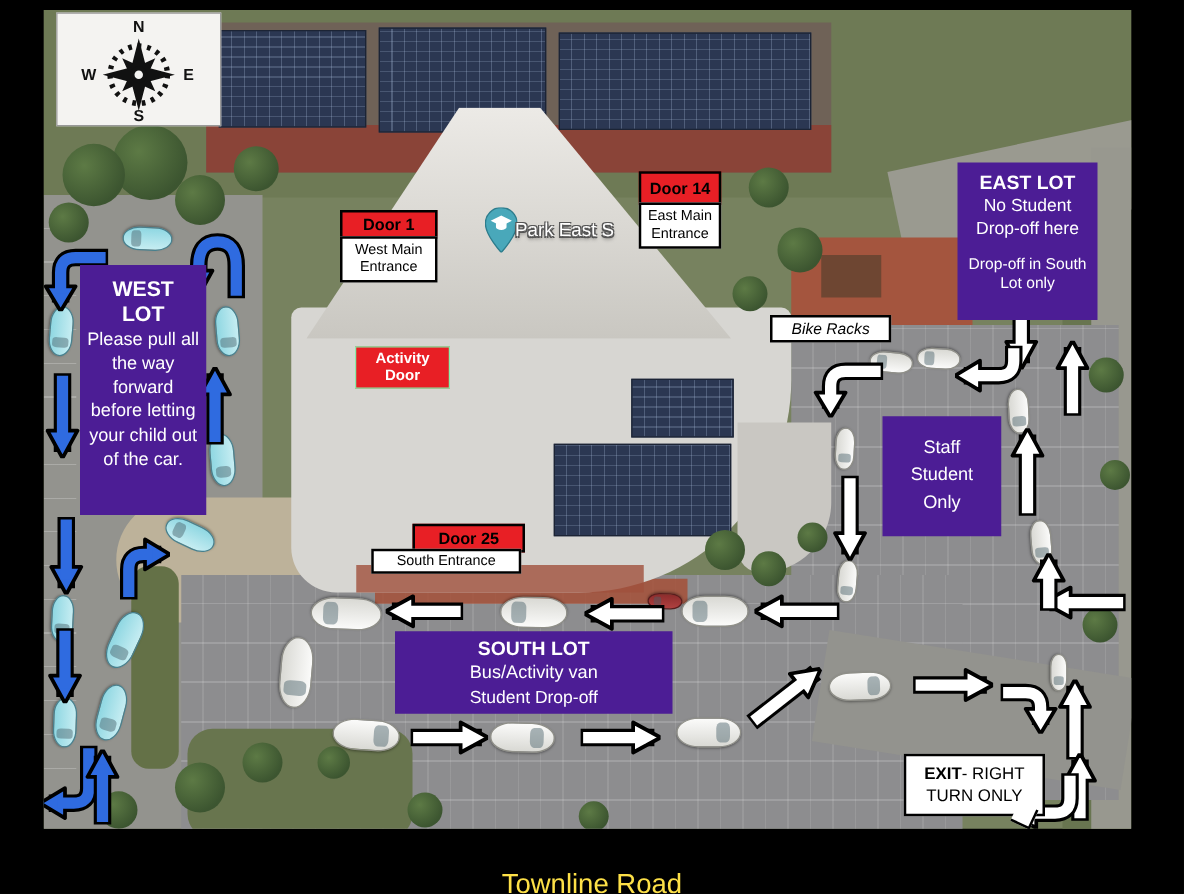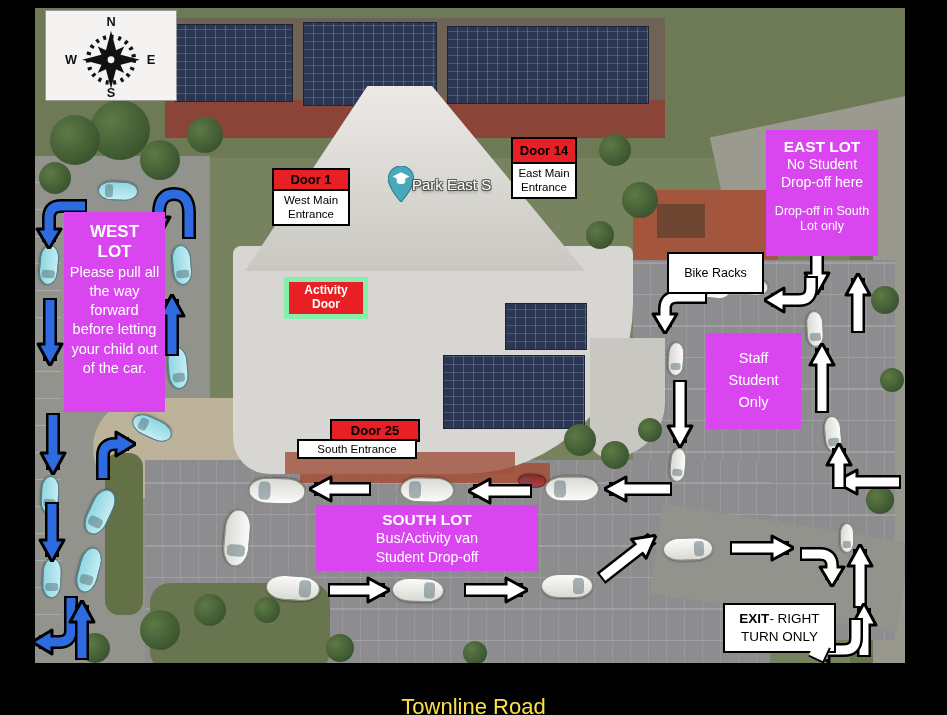--- a/index.html
+++ b/index.html
@@ -7,21 +7,21 @@
          font-family:"Liberation Sans",sans-serif;}
   .abs{position:absolute;}
   #map{position:absolute;left:35px;top:8px;width:870px;height:655px;background:#77825f;overflow:hidden;}
   .terr{position:absolute;}
   .lot{background-color:#8d8d8f;
        background-image:repeating-linear-gradient(0deg,transparent 0 30px,rgba(255,255,255,.16) 30px 31.5px),
                         repeating-linear-gradient(90deg,transparent 0 17px,rgba(255,255,255,.10) 17px 18px);}
   .road{background:#93938e;}
   .grass{background:#6e7a55;}
   
-  .blackbox{position:absolute;background:#d946ef;color:#fff;text-align:center;z-index:40;}
+  .blackbox{position:absolute;background:#4c1d95;color:#fff;text-align:center;z-index:40;}
   .lot-title{font-weight:bold;}
   .redtag{position:absolute;background:#e81f25;border:2px solid #000;color:#000;font-weight:bold;
           text-align:center;z-index:40;}
   .whitetag{position:absolute;background:#fff;border:2px solid #000;color:#000;text-align:center;z-index:40;}
   .car{position:absolute;box-shadow:0 1px 2px rgba(0,0,0,.35);border-radius:35%/50%;z-index:25;}
   .car>div{position:absolute;right:16%;top:14%;width:22%;height:72%;background:rgba(70,95,105,.45);border-radius:30%;}
   .car.cyan{background:linear-gradient(180deg,#c6edf2,#8fd7e2);border:1.5px solid #48808e;}
   .car.white{background:linear-gradient(180deg,#fbfbfa,#d9d9d4);border:1.5px solid #8f8f88;}
   .car.red{background:linear-gradient(180deg,#b04040,#8c2c2c);border:1.5px solid #581d1d;}
   .arr{position:absolute;z-index:30;}
@@ -350,23 +350,23 @@
       <div class="redtag" style="position:relative;width:100%;box-sizing:border-box;font-size:13px;padding:4px 0;">Door 14</div>
       <div class="whitetag" style="position:relative;width:100%;box-sizing:border-box;font-size:11.5px;line-height:1.25;padding:2px 0;margin-top:-2px;">East Main Entrance</div>
     </div>
 
     <div class="blackbox" style="left:731px;top:122px;width:112px;height:126px;padding-top:8px;box-sizing:border-box;">
       <div class="lot-title" style="font-size:15.5px;">EAST LOT</div>
       <div style="font-size:14px;line-height:1.25;padding:0 4px;">No Student Drop-off here</div>
       <div style="font-size:12.5px;line-height:1.2;margin-top:13px;padding:0 2px;">Drop-off in South Lot only</div>
     </div>
 
-    <div class="whitetag" style="left:632px;top:244px;width:93px;font-size:12.5px;padding:12px 0;">Bike Racks</div>
-
-    <div class="redtag" style="left:249px;top:269px;width:74px;color:#fff;font-size:12px;line-height:1.15;padding:2px 0;border:5px solid #86efac;">
+    <div class="whitetag" style="left:581px;top:244px;width:93px;font-size:12.5px;padding:2px 0;font-style:italic;">Bike Racks</div>
+
+    <div class="redtag" style="left:249px;top:269px;width:74px;color:#fff;font-size:12px;line-height:1.15;padding:2px 0;border:1px solid #86efac;">
       <span>Activity Door</span>
     </div>
 
     <div class="blackbox" style="left:671px;top:325px;width:95px;height:96px;display:flex;align-items:center;justify-content:center;">
       <div style="font-size:14.5px;line-height:1.5;max-width:62px;">Staff Student Only</div>
     </div>
 
     <div class="redtag" style="left:295px;top:411px;width:90px;box-sizing:border-box;font-size:13px;padding:2px 0;">Door 25</div>
     <div class="whitetag" style="left:262px;top:431px;width:120px;box-sizing:border-box;font-size:11.5px;padding:2px 0;">South Entrance</div>
 

